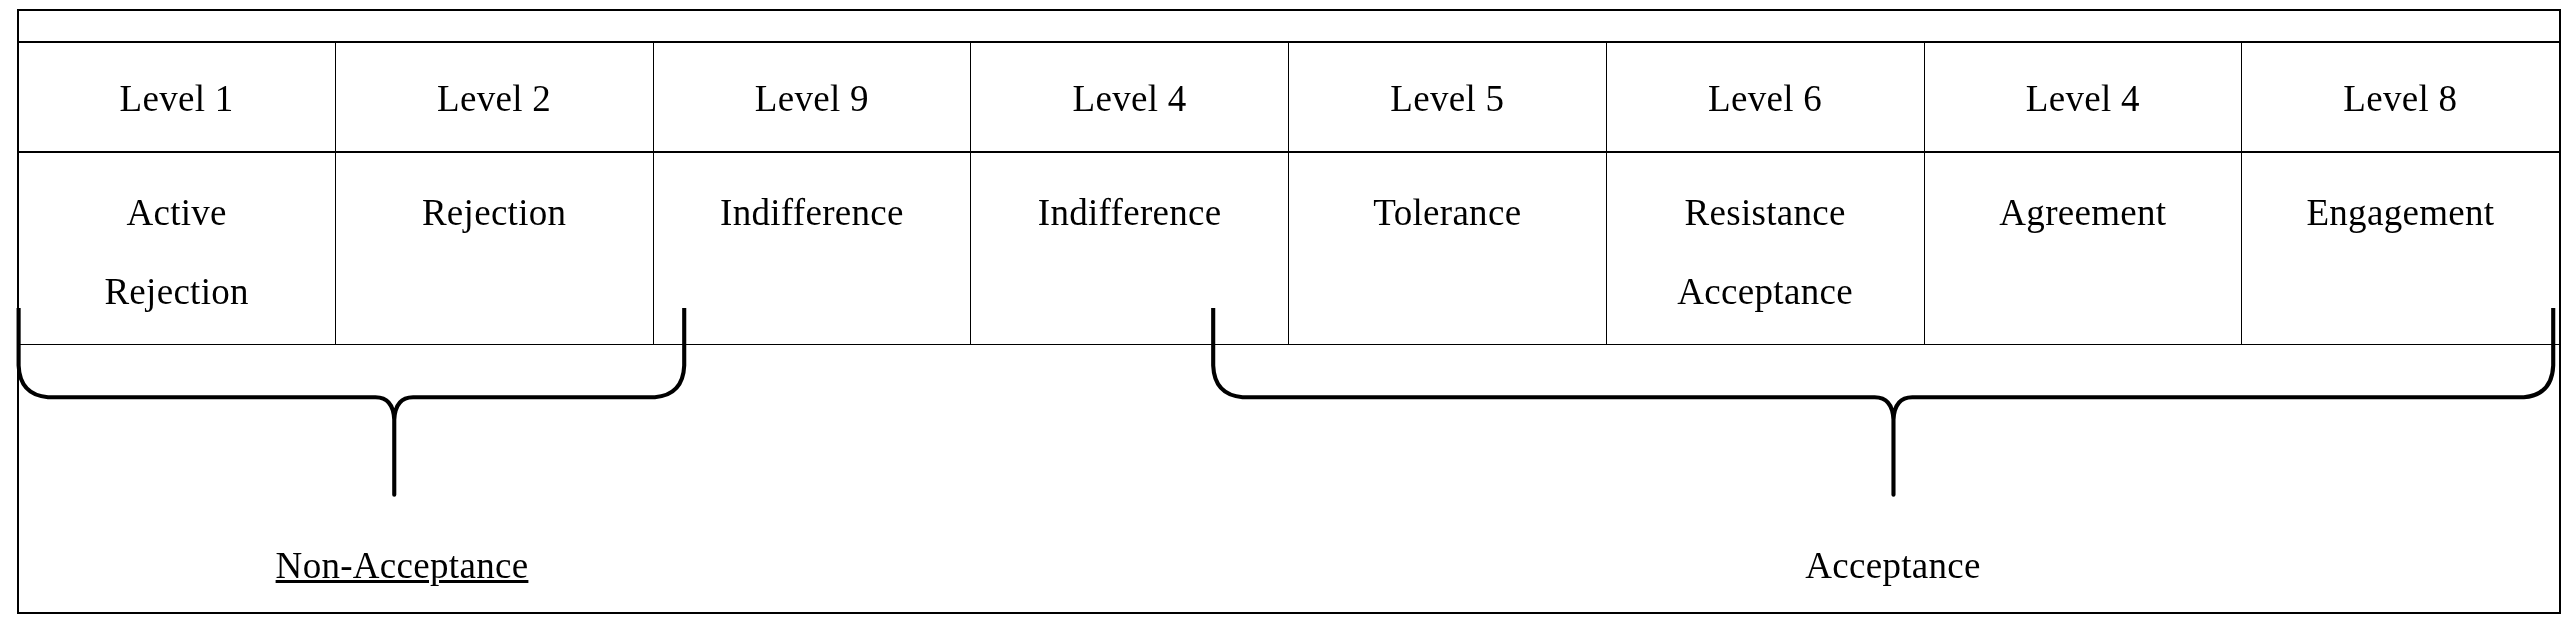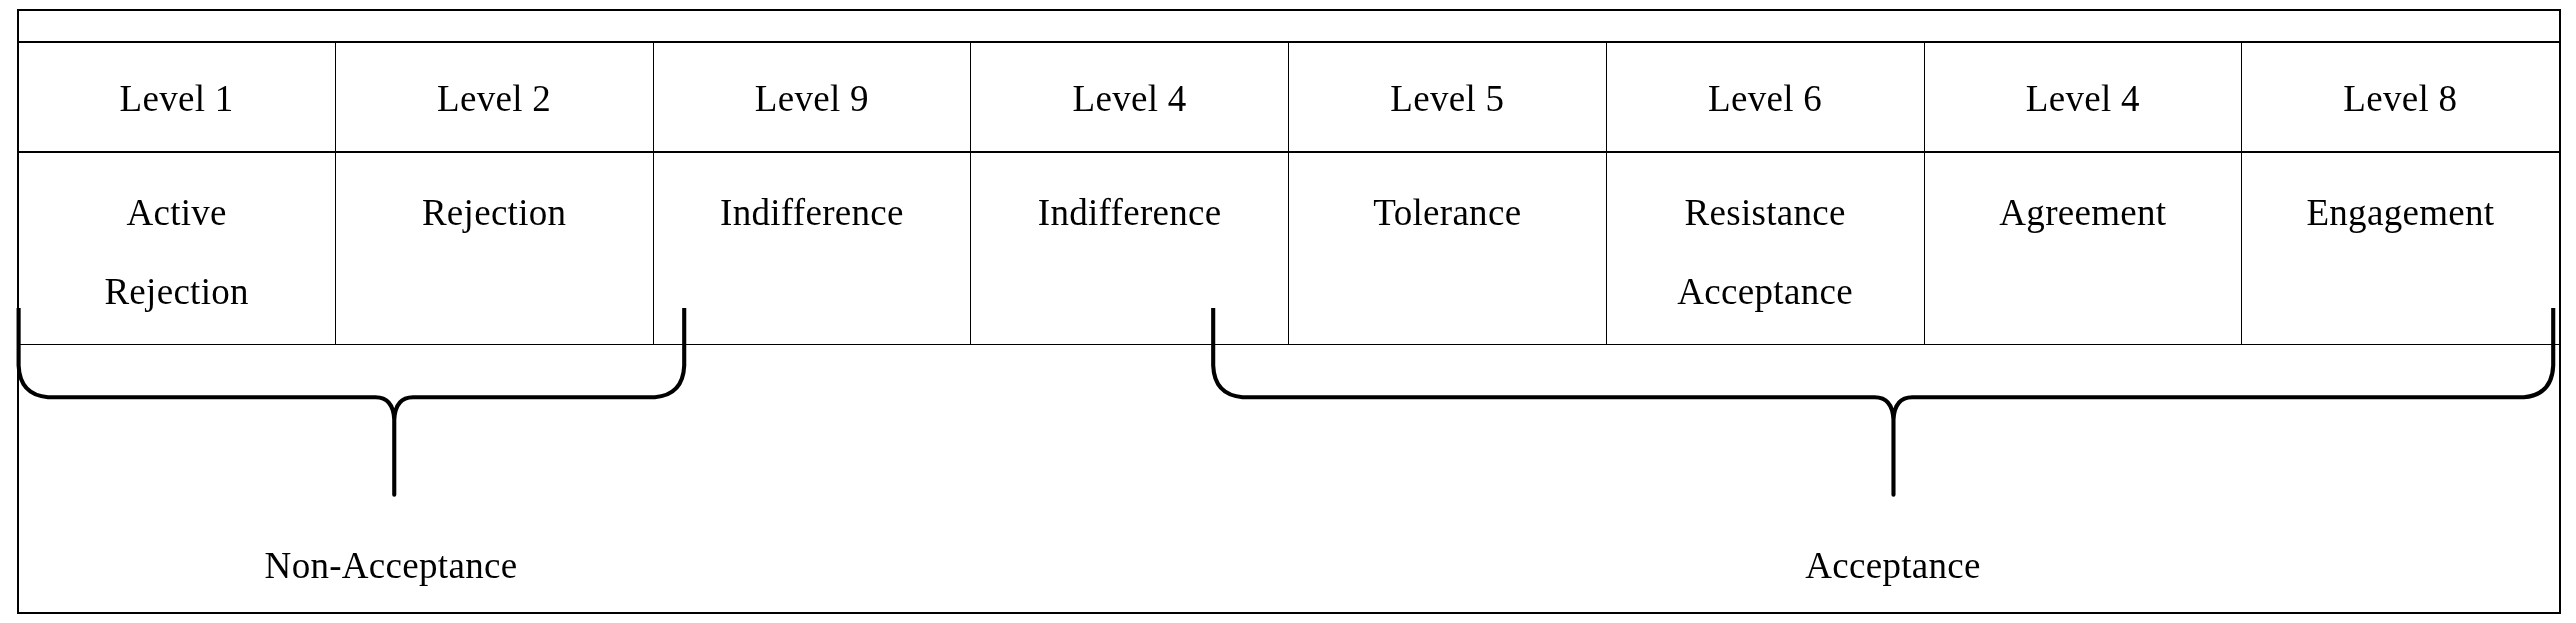--- a/index.html
+++ b/index.html
@@ -117,23 +117,24 @@
   
   .group-label {
     position: absolute;
     font-size: 37px;
     line-height: 1;
     text-align: center;
     white-space: nowrap;
     letter-spacing: 0.3px;
   }
   #label-non-acceptance {
-    left: 97px;
+    left: 108px;
     top: 547px;
     width: 588px;
+    text-decoration: underline;
   }
   #label-acceptance {
     left: 1599px;
     top: 547px;
     width: 588px;
   }
 </style>
 </head>
 <body>
 

